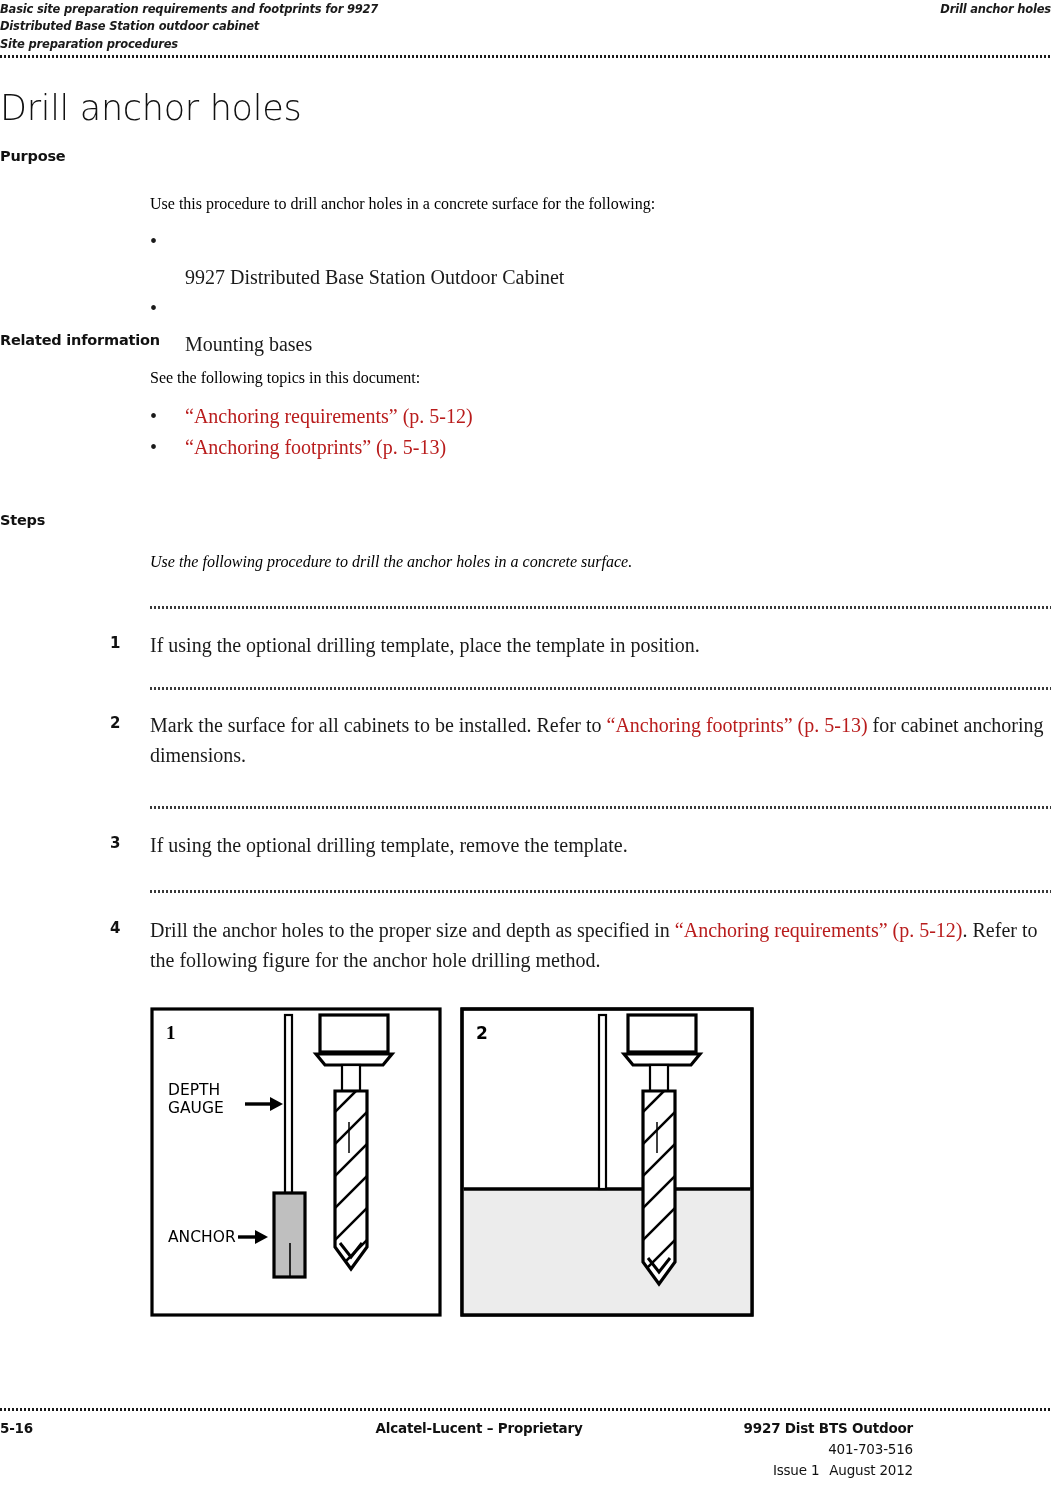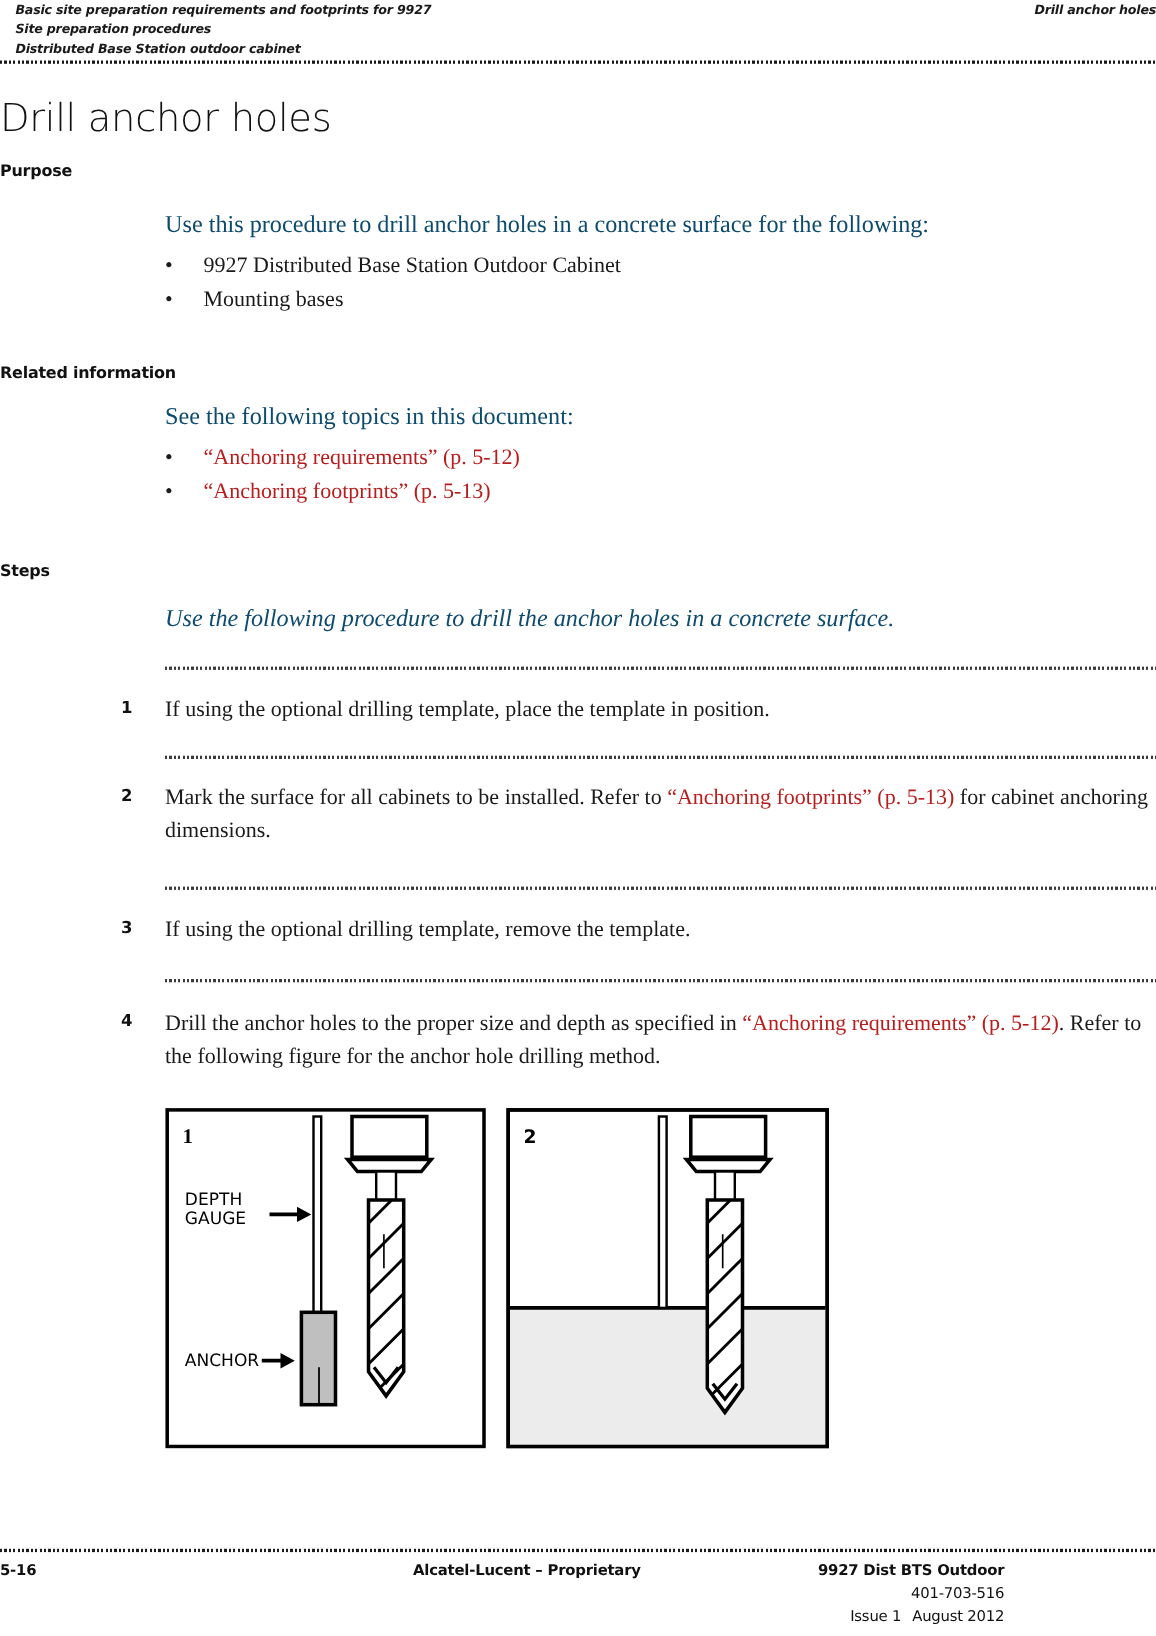--- a/index.html
+++ b/index.html
@@ -19,21 +19,21 @@
     padding:2px 0 0 0;
   }
   .hdr-left {
     position:absolute; left:0; top:1px; width:700px;
     font-family:"DejaVu Sans", sans-serif;
     font-weight:bold; font-style:italic;
     font-size:11.5px; line-height:17.3px;
     letter-spacing:-0.2px;
     color:#1a1a1a;
   }
-  .hdr-left div { white-space:nowrap;padding-left:14px; }
+  .hdr-left div { white-space:nowrap; }
   .hdr-right {
     position:absolute; right:0; top:1px;
     font-family:"DejaVu Sans", sans-serif;
     font-weight:bold; font-style:italic;
     font-size:11.5px; line-height:17.3px;
     letter-spacing:-0.2px;
     color:#1a1a1a;
     text-align:right;
   }
   .rule-dotted {
@@ -59,37 +59,37 @@
     font-weight:bold;
     font-size:14.5px;
     letter-spacing:-0.2px;
     color:#111;
   }
 
   
   .body-block { position:absolute; left:150px; width:895px; }
   .para {
     font-family:"Liberation Serif", serif;
-    font-size:22px; line-height:27px;
-    color:#0c4a6e;
+    font-size:16px; line-height:27px;
+    color:#000000;
   }
   ul.bullets { list-style:none; margin:0; padding:0; }
   ul.bullets li {
     position:relative;
     font-family:"Liberation Serif", serif;
     font-size:20px; line-height:31px;
     color:#1a1a1a;
   }
   ul.bullets li .bullet-dot {
     position:absolute; left:0; top:0;
     font-size:20px; line-height:31px;
   }
   ul.bullets li .bullet-text { display:inline-block; }
   ul.pur li .bullet-dot { left:0px; }
-  ul.pur li .bullet-text { margin-left:35px; }
+  ul.pur li .bullet-text { margin-left:35px;margin-top:36px; }
   ul.rel li .bullet-dot { left:0px; }
   ul.rel li .bullet-text { margin-left:35px; }
 
   a.doclink, .doclink {
     color:#b91c1c; text-decoration:none;
   }
 
   
   .step-rule {
     position:absolute; left:150px; width:901px; height:3px;
@@ -143,22 +143,22 @@
   }
   .ftr-right .l1 { font-weight:bold; }
   .ftr-right .l3 .sp { display:inline-block; width:10px; }
 </style>
 </head>
 <body>
 
 <div class="page-header">
   <div class="hdr-left">
     <div>Basic site preparation requirements and footprints for 9927</div>
+    <div>Distributed Base Station outdoor cabinet</div>
     <div>Site preparation procedures</div>
-    <div>Distributed Base Station outdoor cabinet</div>
   </div>
   <div class="hdr-right">Drill anchor holes</div>
 </div>
 <div class="rule-dotted hdr-rule"></div>
 
 <h1 class="page-title">Drill anchor holes</h1>
 
 <div class="sec-head" style="top:148px;">Purpose</div>
 <div class="body-block" style="top:190px;">
   <div class="para">Use this procedure to drill anchor holes in a concrete surface for the following:</div>

